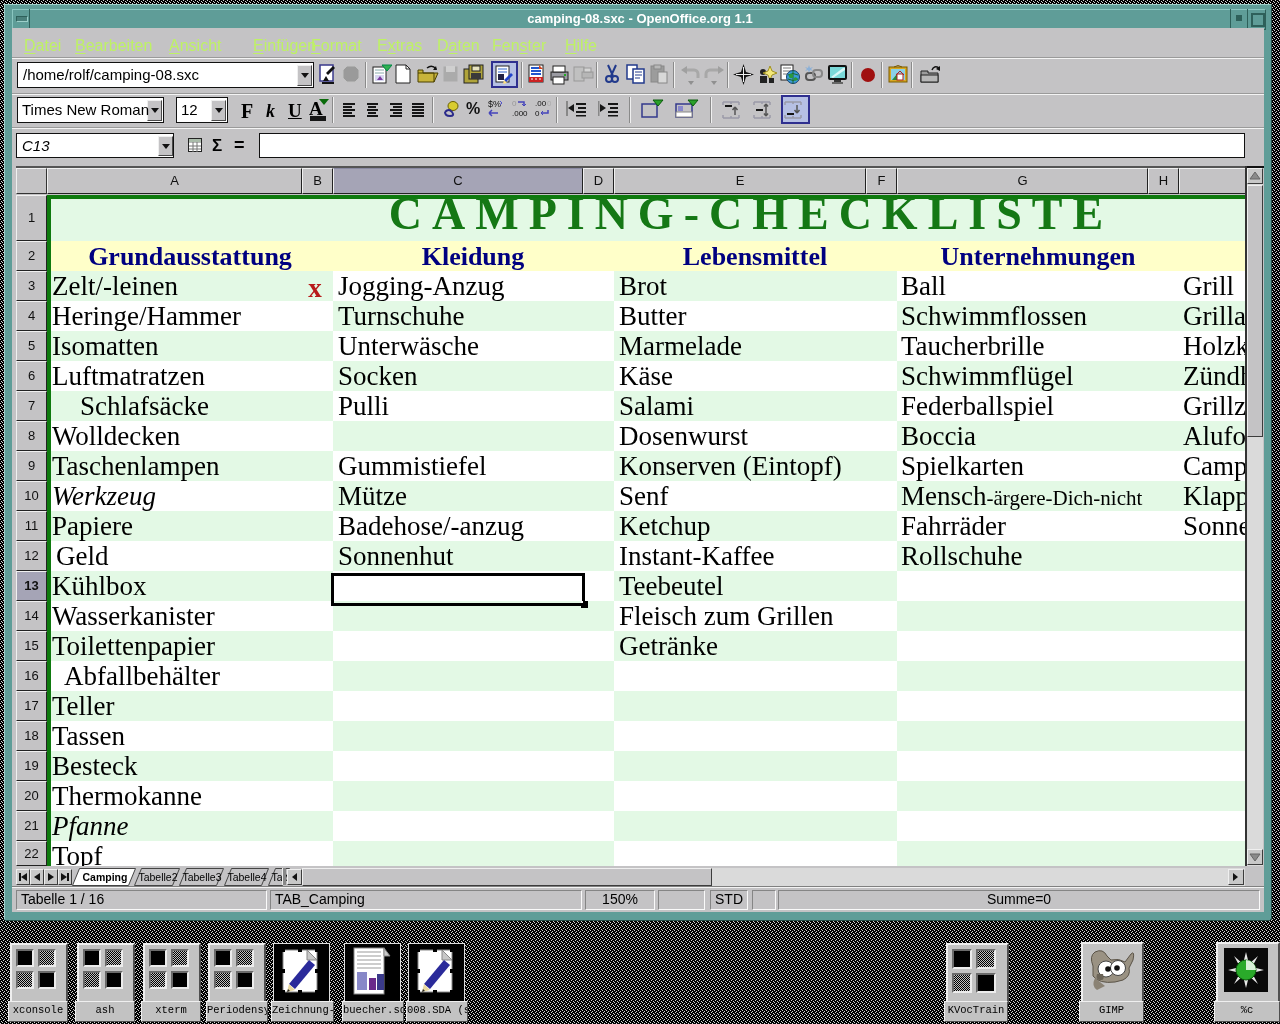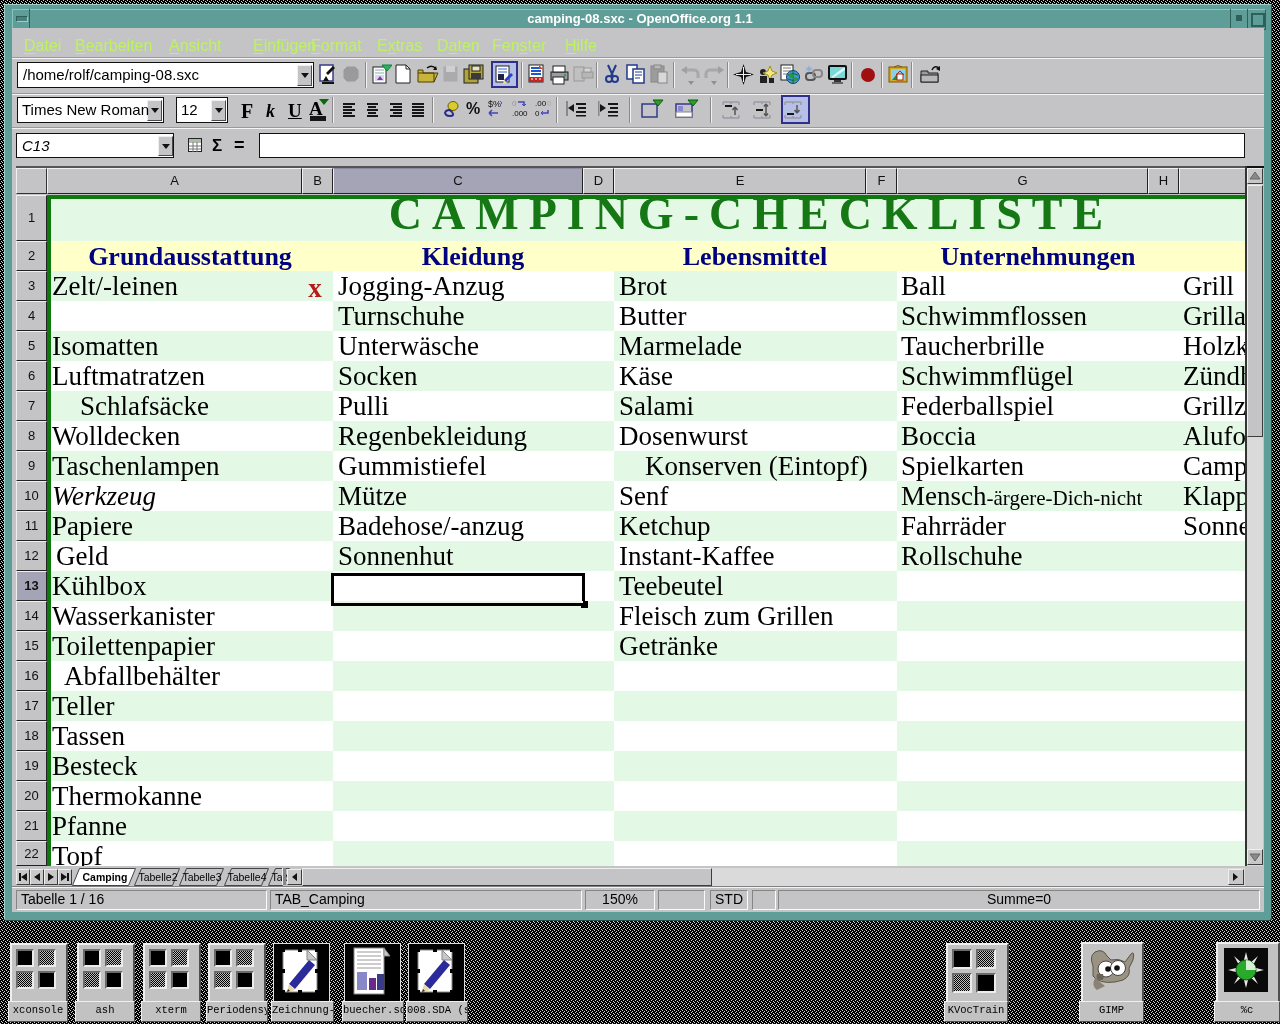--- a/index.html
+++ b/index.html
@@ -376,55 +376,55 @@
 <div class="a" style="left:1148px;top:271px;width:31px;height:595px;background-image:repeating-linear-gradient(to bottom,#ffffff 0px,#ffffff 30px,#e3f9e5 30px,#e3f9e5 60px);"></div>
 <div class="a" style="left:1179px;top:271px;width:68px;height:595px;background-image:repeating-linear-gradient(to bottom,#ffffff 0px,#ffffff 30px,#e3f9e5 30px,#e3f9e5 60px);"></div>
 <div class="a" style="left:47px;top:195px;width:1200px;height:4px;background:#0e7a0e;"></div>
 <div class="a" style="left:47px;top:199px;width:4px;height:667px;background:#0e7a0e;"></div>
 <div class="a" style="left:250px;top:196px;width:1002px;text-align:center;font-family:'Liberation Serif',serif;font-weight:bold;font-size:46px;letter-spacing:10px;color:#157815;line-height:36px;">CAMPING-CHECKLISTE</div>
 <div class="a" style="left:-10px;top:243px;width:400px;text-align:center;font-family:'Liberation Serif',serif;font-weight:bold;font-size:26px;color:#000080;line-height:28px;">Grundausstattung</div>
 <div class="a" style="left:273px;top:243px;width:400px;text-align:center;font-family:'Liberation Serif',serif;font-weight:bold;font-size:26px;color:#000080;line-height:28px;">Kleidung</div>
 <div class="a" style="left:555px;top:243px;width:400px;text-align:center;font-family:'Liberation Serif',serif;font-weight:bold;font-size:26px;color:#000080;line-height:28px;">Lebensmittel</div>
 <div class="a" style="left:838px;top:243px;width:400px;text-align:center;font-family:'Liberation Serif',serif;font-weight:bold;font-size:26px;color:#000080;line-height:28px;">Unternehmungen</div>
 <div class="a ct" style="left:52px;top:271px;">Zelt/-leinen</div>
+<div class="a ct" style="left:52px;top:301px;">Heringe/Hammer</div>
 <div class="a ct" style="left:52px;top:331px;">Isomatten</div>
 <div class="a ct" style="left:52px;top:361px;">Luftmatratzen</div>
 <div class="a ct" style="left:52px;top:391px;margin-left:28px;">Schlafsäcke</div>
 <div class="a ct" style="left:52px;top:421px;">Wolldecken</div>
 <div class="a ct" style="left:52px;top:451px;">Taschenlampen</div>
 <div class="a ct" style="left:52px;top:481px;font-style:italic;">Werkzeug</div>
 <div class="a ct" style="left:52px;top:511px;">Papiere</div>
 <div class="a ct" style="left:56px;top:541px;">Geld</div>
 <div class="a ct" style="left:52px;top:571px;">Kühlbox</div>
 <div class="a ct" style="left:52px;top:601px;">Wasserkanister</div>
 <div class="a ct" style="left:52px;top:631px;">Toilettenpapier</div>
-<div class="a ct" style="left:64px;top:661px;">Abfallbehälter</div>
+<div class="a ct" style="left:52px;top:661px;padding-left:12px;">Abfallbehälter</div>
 <div class="a ct" style="left:52px;top:691px;">Teller</div>
 <div class="a ct" style="left:52px;top:721px;">Tassen</div>
 <div class="a ct" style="left:52px;top:751px;">Besteck</div>
 <div class="a ct" style="left:52px;top:781px;">Thermokanne</div>
-<div class="a ct" style="left:52px;top:811px;">Pfanne</div>
+<div class="a ct" style="left:52px;top:811px;font-style:italic;">Pfanne</div>
 <div class="a ct" style="left:52px;top:841px;">Topf</div>
 <div class="a ct" style="left:338px;top:271px;">Jogging-Anzug</div>
 <div class="a ct" style="left:338px;top:301px;">Turnschuhe</div>
 <div class="a ct" style="left:338px;top:331px;">Unterwäsche</div>
 <div class="a ct" style="left:338px;top:361px;">Socken</div>
 <div class="a ct" style="left:338px;top:391px;">Pulli</div>
-<div class="a ct" style="left:338px;top:421px;">Regenbekleidung</div>
 <div class="a ct" style="left:338px;top:451px;">Gummistiefel</div>
 <div class="a ct" style="left:338px;top:481px;">Mütze</div>
 <div class="a ct" style="left:338px;top:511px;">Badehose/-anzug</div>
 <div class="a ct" style="left:338px;top:541px;">Sonnenhut</div>
 <div class="a ct" style="left:619px;top:271px;">Brot</div>
 <div class="a ct" style="left:619px;top:301px;">Butter</div>
 <div class="a ct" style="left:619px;top:331px;">Marmelade</div>
 <div class="a ct" style="left:619px;top:361px;">Käse</div>
 <div class="a ct" style="left:619px;top:391px;">Salami</div>
 <div class="a ct" style="left:619px;top:421px;">Dosenwurst</div>
-<div class="a ct" style="left:645px;top:451px;text-align:right;">Konserven (Eintopf)</div>
+<div class="a ct" style="left:619px;top:451px;text-align:right;">Konserven (Eintopf)</div>
 <div class="a ct" style="left:619px;top:481px;">Senf</div>
 <div class="a ct" style="left:619px;top:511px;">Ketchup</div>
 <div class="a ct" style="left:619px;top:541px;">Instant-Kaffee</div>
 <div class="a ct" style="left:619px;top:571px;">Teebeutel</div>
 <div class="a ct" style="left:619px;top:601px;">Fleisch zum Grillen</div>
 <div class="a ct" style="left:619px;top:631px;">Getränke</div>
 <div class="a ct" style="left:901px;top:271px;">Ball</div>
 <div class="a ct" style="left:901px;top:301px;">Schwimmflossen</div>
 <div class="a ct" style="left:901px;top:331px;">Taucherbrille</div>
 <div class="a ct" style="left:901px;top:361px;">Schwimmflügel</div>

